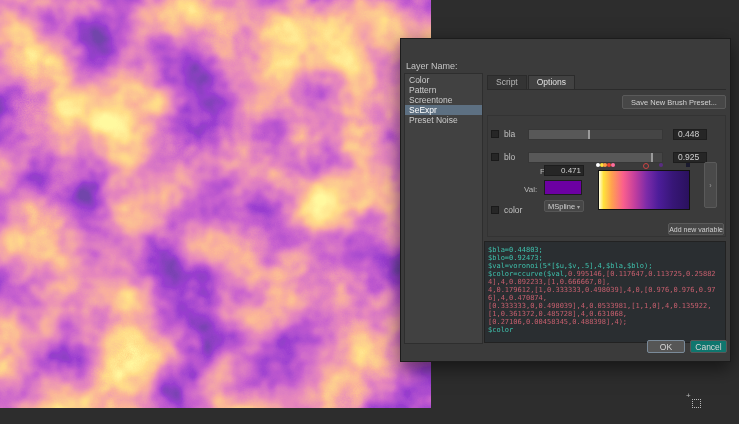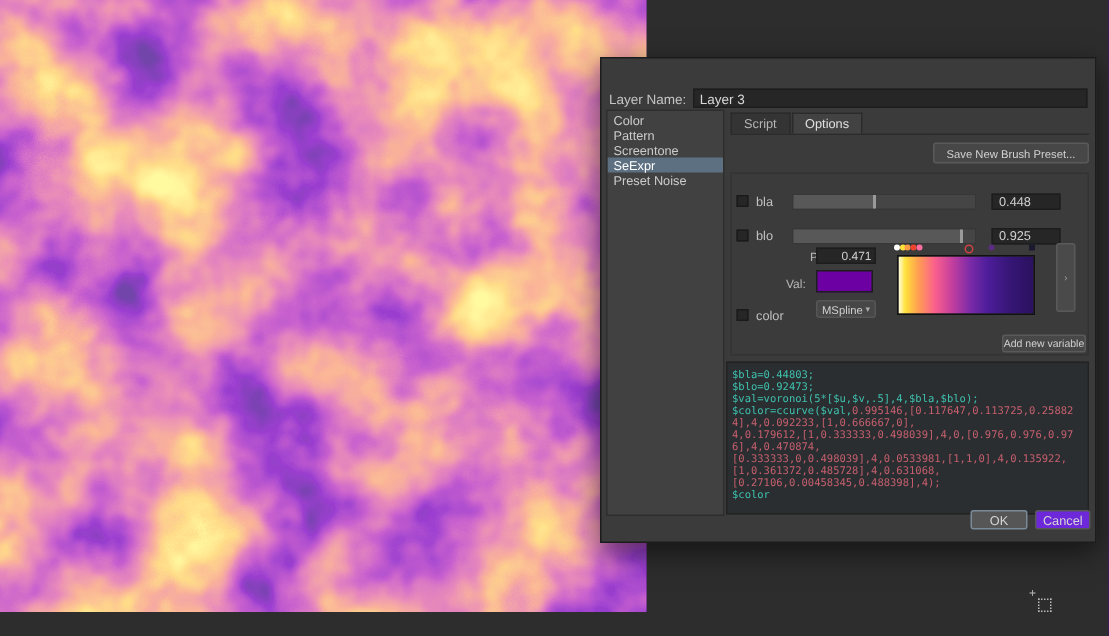--- a/index.html
+++ b/index.html
@@ -59,21 +59,21 @@
   .options-panel{position:absolute;left:86px;top:76px;right:4px;height:122px;border:1px solid #333333;box-sizing:border-box;}
   .param-row{position:absolute;left:3px;right:18px;height:12px;display:flex;align-items:center;}
   .cbx{width:8px;height:8px;background:#262626;border:1px solid #1a1a1a;box-sizing:border-box;margin-right:5px;flex:none;}
   .param-label{width:24px;flex:none;color:#c0c0c0;font-size:8.5px;}
   .slider{
     flex:1;height:11px;background:#454545;border:1px solid #373737;box-sizing:border-box;position:relative;margin-right:10px;
   }
   .slider .fill{position:absolute;left:0;top:0;bottom:0;background:#585858;}
   .slider .handle{position:absolute;top:0;bottom:0;width:2px;background:#9a9a9a;}
   .param-value{
-    width:46px;flex:none;height:11px;background:#262626;border:1px solid #1d1d1d;box-sizing:border-box;
+    width:34px;flex:none;height:11px;background:#262626;border:1px solid #1d1d1d;box-sizing:border-box;
     display:flex;align-items:center;padding-left:4px;color:#d0d0d0;font-size:8.5px;
   }
   .mini-label{color:#b8b8b8;font-size:8px;}
   .mini-field{
     height:11px;background:#262626;border:1px solid #1d1d1d;box-sizing:border-box;
     display:flex;align-items:center;padding-left:16px;color:#d0d0d0;font-size:8px;
   }
   .swatch{width:38px;height:15px;border:1px solid #1d1d1d;box-sizing:border-box;}
   .dropdown{
     width:40px;height:12px;background:#474747;border:1px solid #565656;border-radius:2px;box-sizing:border-box;
@@ -105,21 +105,21 @@
     white-space:pre-wrap;word-break:break-all;
   }
   .tok-v{color:#3fc1ad;}
   .tok-n{color:#c75f6e;}
   
   .btn{
     position:absolute;height:13px;border-radius:2px;box-sizing:border-box;
     display:flex;align-items:center;justify-content:center;font-size:8.5px;color:#d6d6d6;
   }
   .ok-btn{right:45px;bottom:8px;width:38px;background:#565656;border:1px solid #7a8a99;}
-  .cancel-btn{right:3px;bottom:8px;width:37px;background:#6d28d9;border:1px solid #585858;}
+  .cancel-btn{right:3px;bottom:8px;width:37px;background:#0f766e;border:1px solid #585858;}
   
   .cursor{position:absolute;left:686px;top:392px;width:18px;height:20px;color:#b9b9b9;}
   .cursor .plus{position:absolute;left:0;top:0;font-size:8px;line-height:8px;}
   .cursor .rect{position:absolute;left:6px;top:7px;width:9px;height:9px;border:1px dotted #b9b9b9;box-sizing:border-box;}
 </style>
 </head>
 <body>
 
 <div class="canvas-wrap">
   <svg width="431" height="408">
@@ -138,23 +138,20 @@
       </feComponentTransfer>
     </filter>
     <rect width="431" height="408" filter="url(#magma)"></rect>
   </svg>
 </div>
 
 <div class="dialog">
 
   <div class="layer-row">
     <span class="layer-label">Layer Name:</span>
-    <div class="layer-input">
-      <span>Layer 3</span>
-    </div>
   </div>
 
   <div class="gen-list" id="gen-list">
       <div class="gen-item">Color</div>
       <div class="gen-item">Pattern</div>
       <div class="gen-item">Screentone</div>
       <div class="gen-item selected">SeExpr</div>
       <div class="gen-item">Preset Noise</div>
     </div>
 

